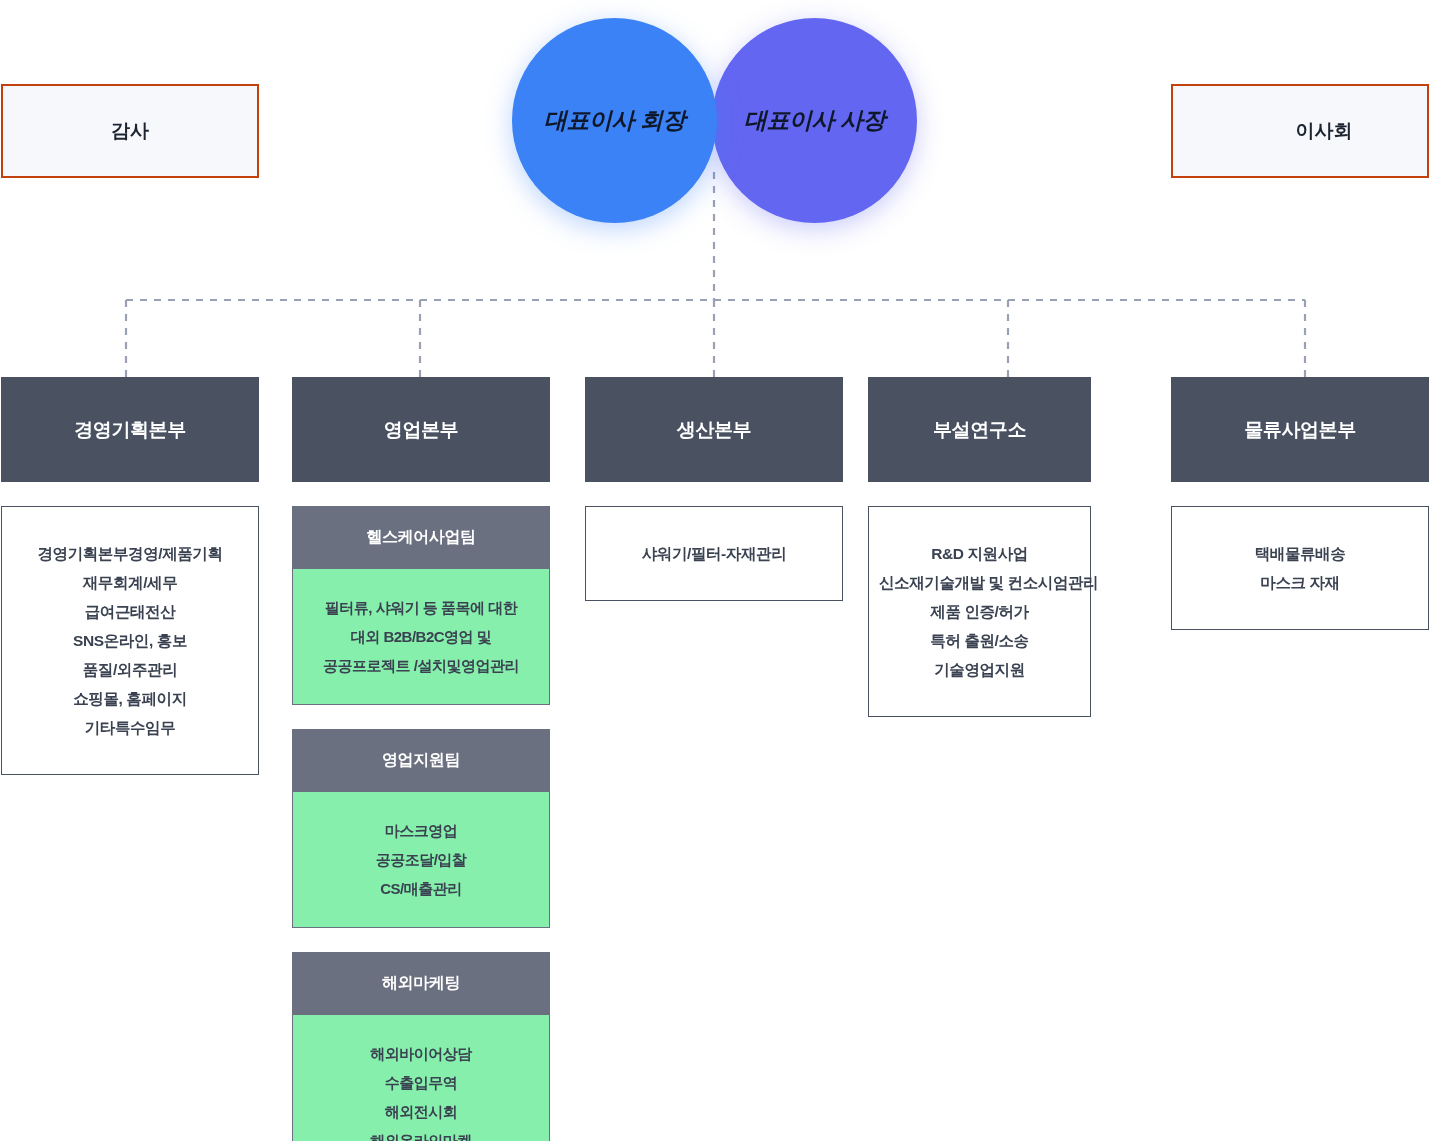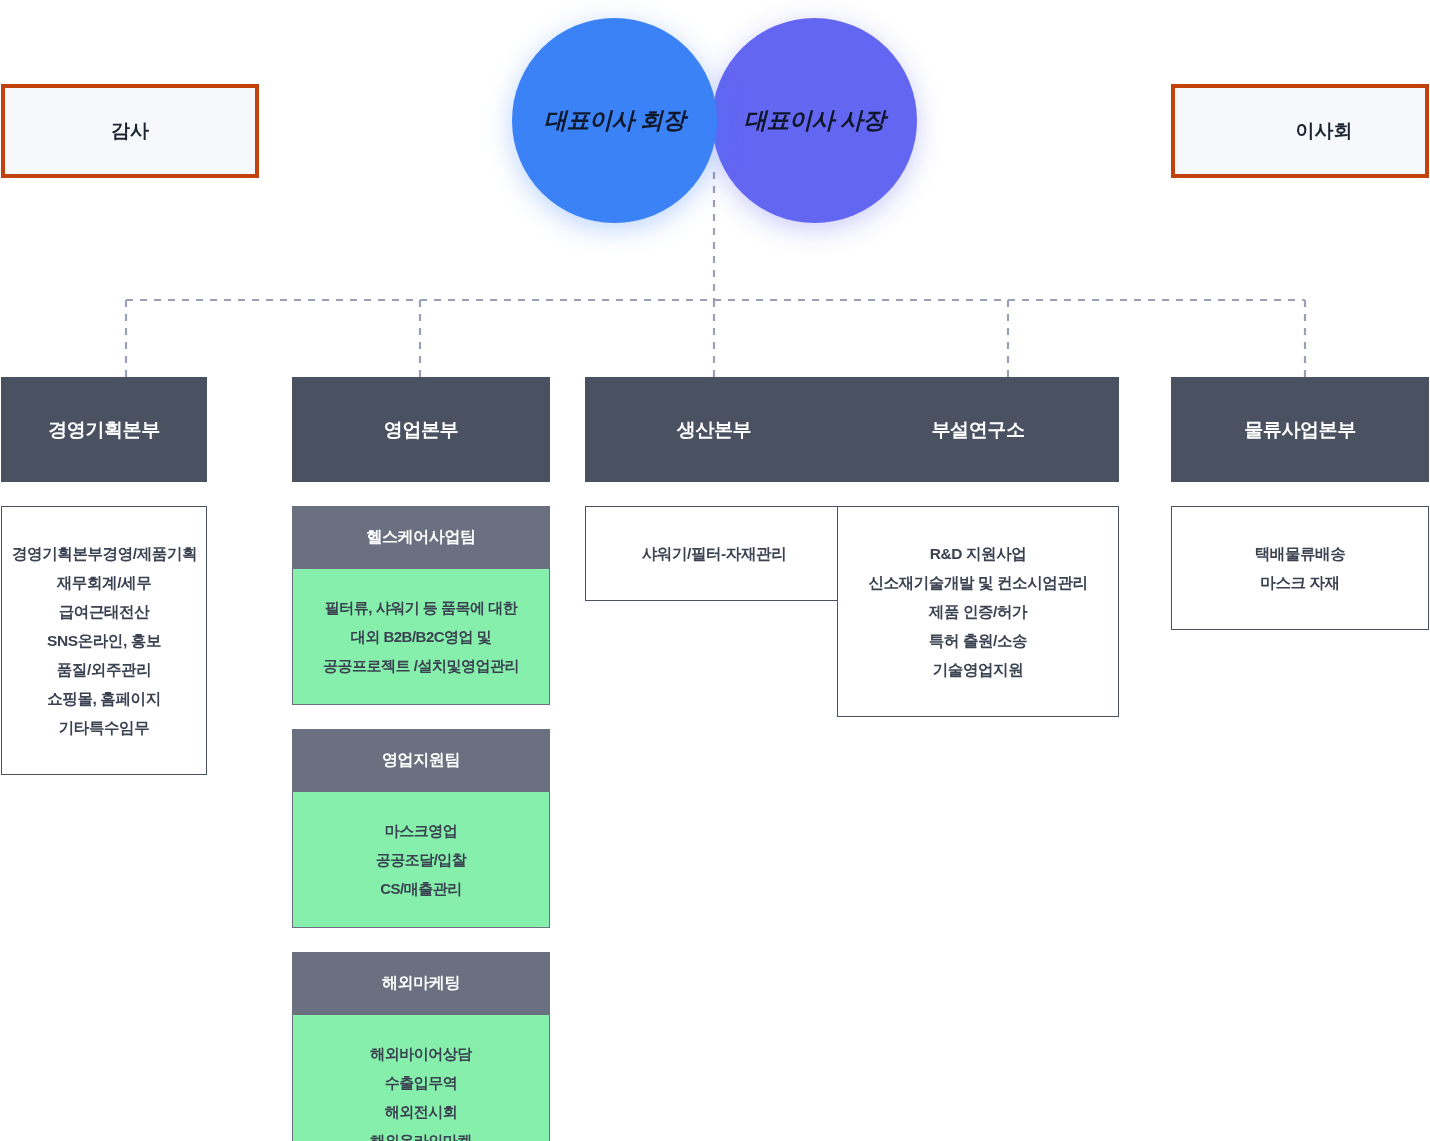--- a/index.html
+++ b/index.html
@@ -55,21 +55,21 @@
     z-index: 2;
   }
 
   
   .side-box {
     position: absolute;
     top: 84px;
     width: 258px;
     height: 94px;
     background: #f7f8fc;
-    border: 4px solid #c2410c;
+    border: 2px solid #c2410c;
     display: flex;
     align-items: center;
     justify-content: center;
     font-size: 19px;
     font-weight: bold;
     color: #1c2430;
     z-index: 4;
   }
   #box-auditor   { left: 1px; }
   #box-boardroom { left: 1171px; padding-left: 48px; }
@@ -127,26 +127,26 @@
     text-align: center;
     color: #3a4251;
     font-size: 15px;
     line-height: 29px;
     font-weight: bold;
     letter-spacing: -0.5px;
   }
   .team-body .line { display: block; white-space: nowrap; }
 
   
-  #col-planning  { left: 1px;    width: 206px; }
+  #col-planning  { left: 1px;    width: 258px; }
   #col-sales     { left = 0;     }
   #col-sales     { left: 292px;  width: 258px; }
   #col-prod      { left: 585px;  width: 258px; }
   #col-rnd       { left = 0;     }
-  #col-rnd       { left: 837px;  width: 282px; }
+  #col-rnd       { left: 868px;  width: 223px; }
   #col-logistics { left: 1171px; width: 258px; }
 </style>
 </head>
 <body>
 
 <div id="org-chart">
 
   <svg id="connectors" viewBox="0 0 1430 1141" xmlns="http://www.w3.org/2000/svg">
     <defs>
       <linearGradient id="gradLeft" x1="0" y1="0" x2="1" y2="0">

